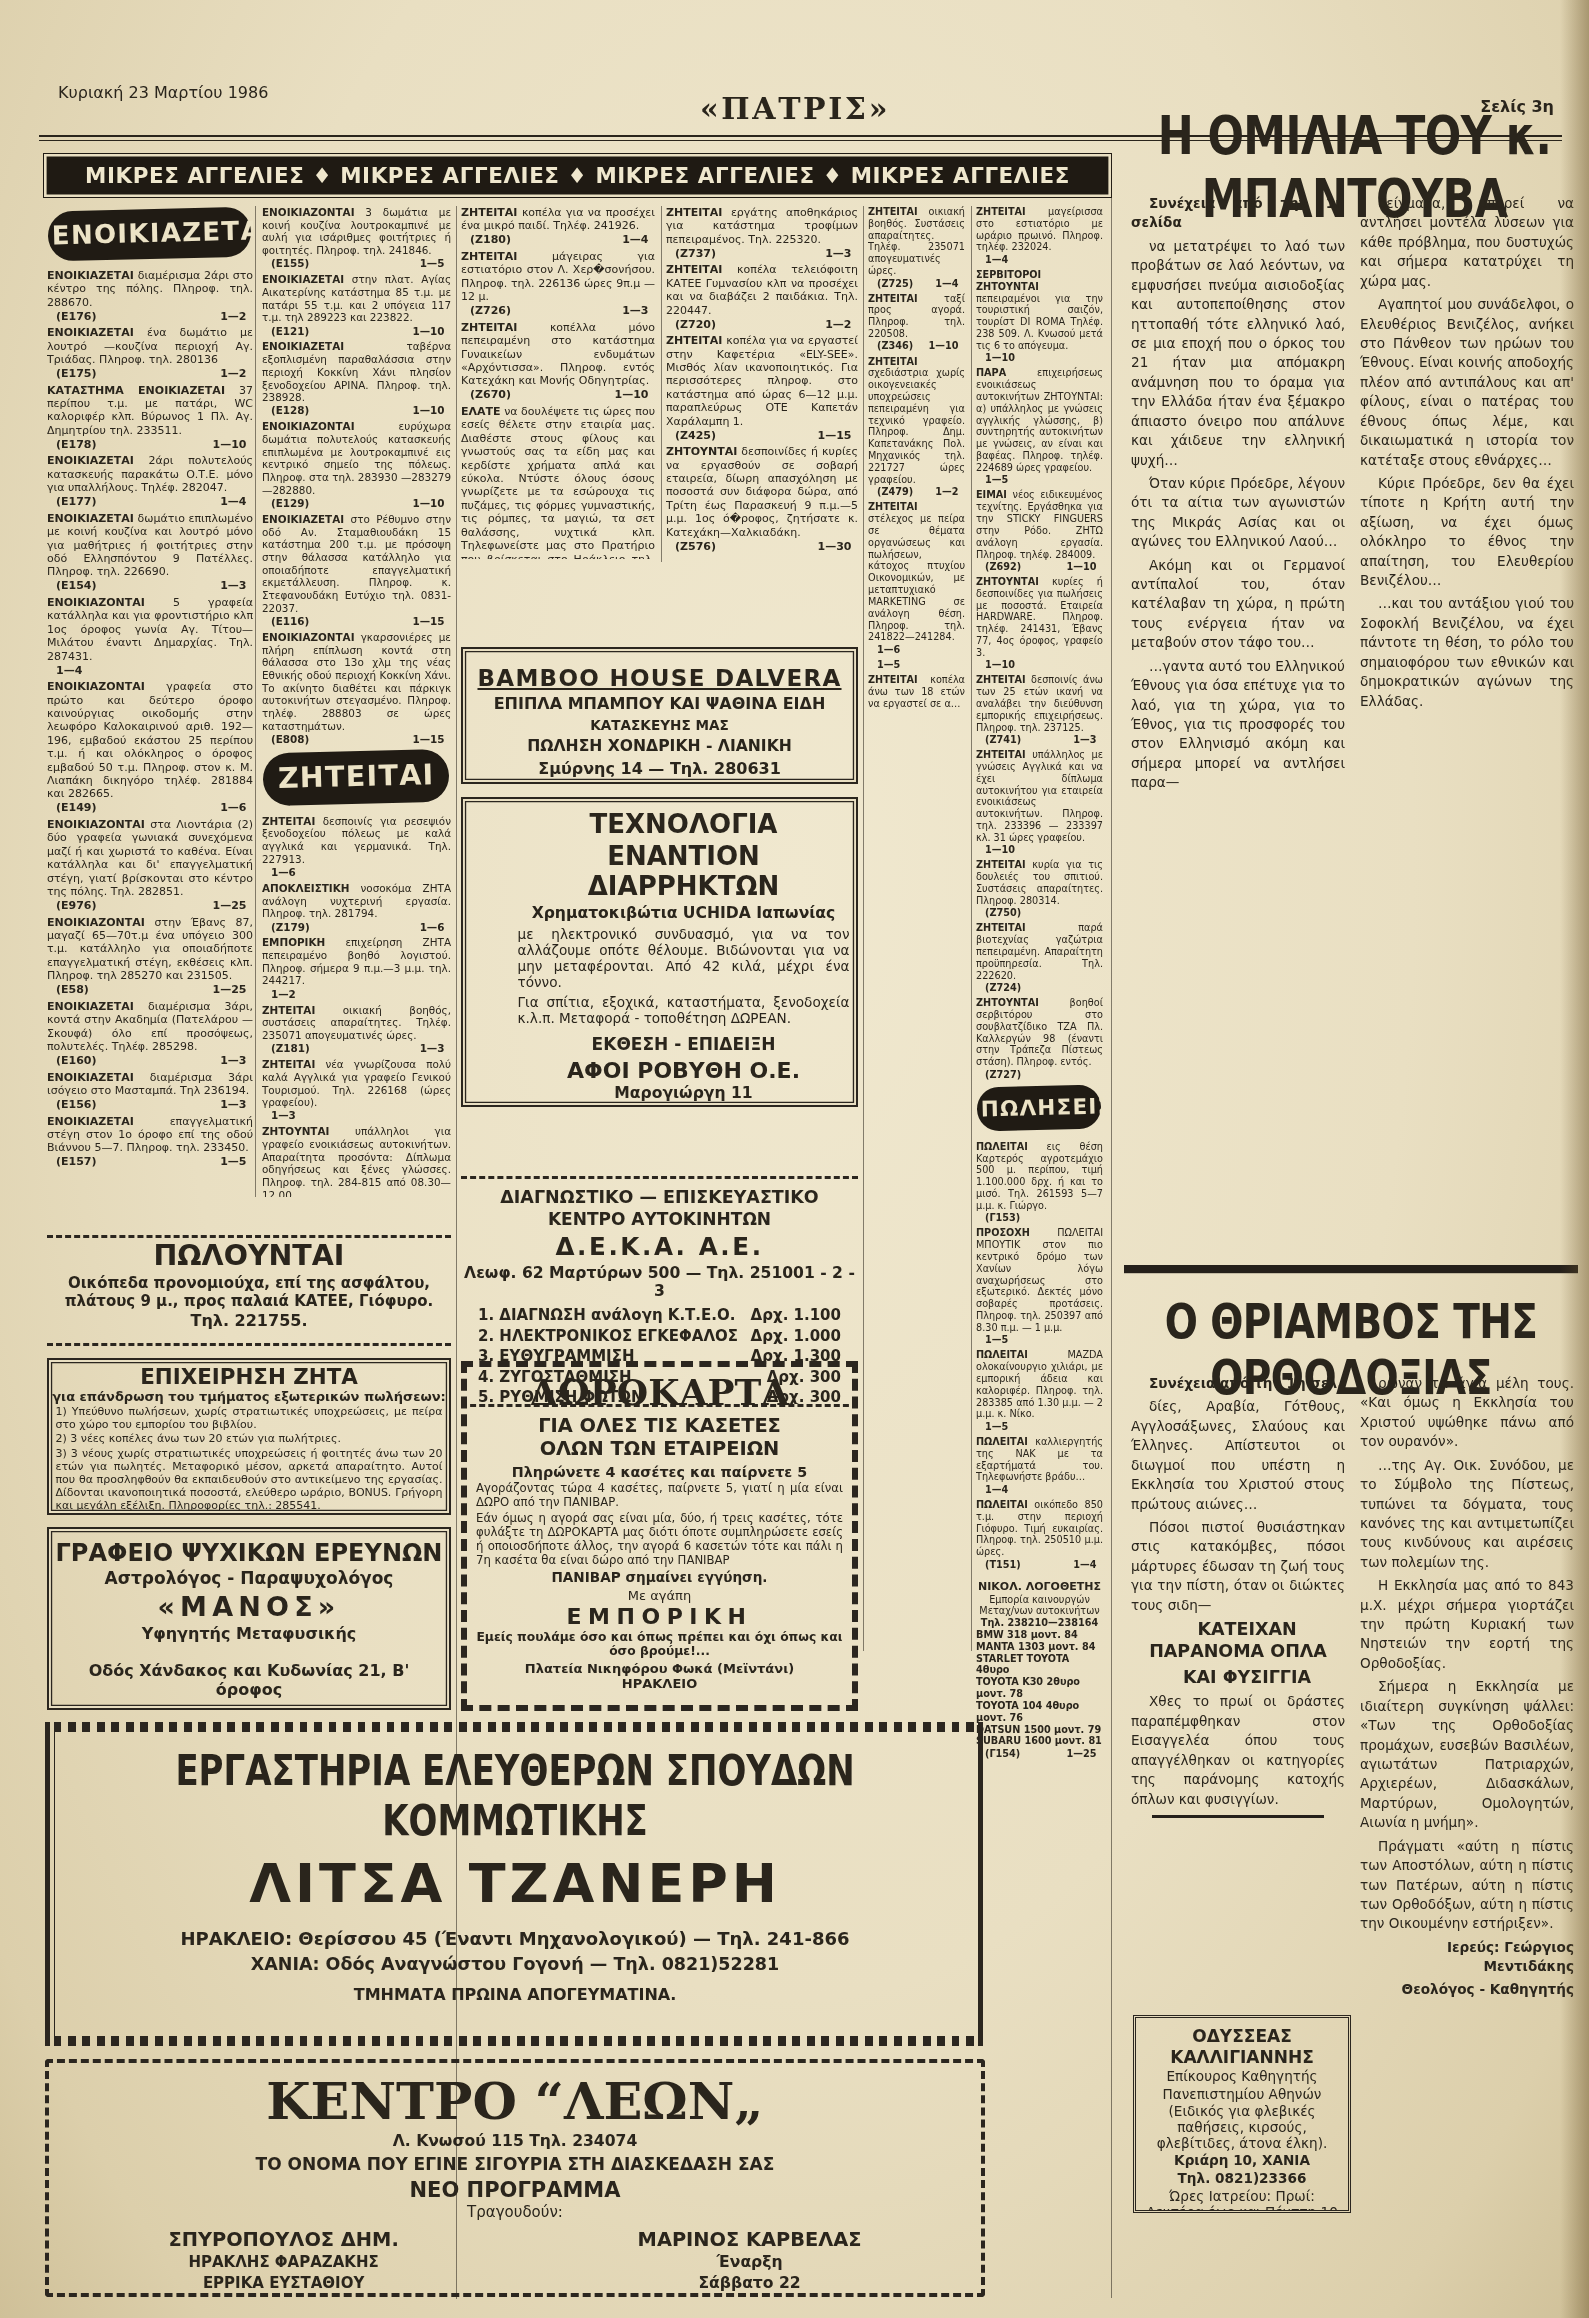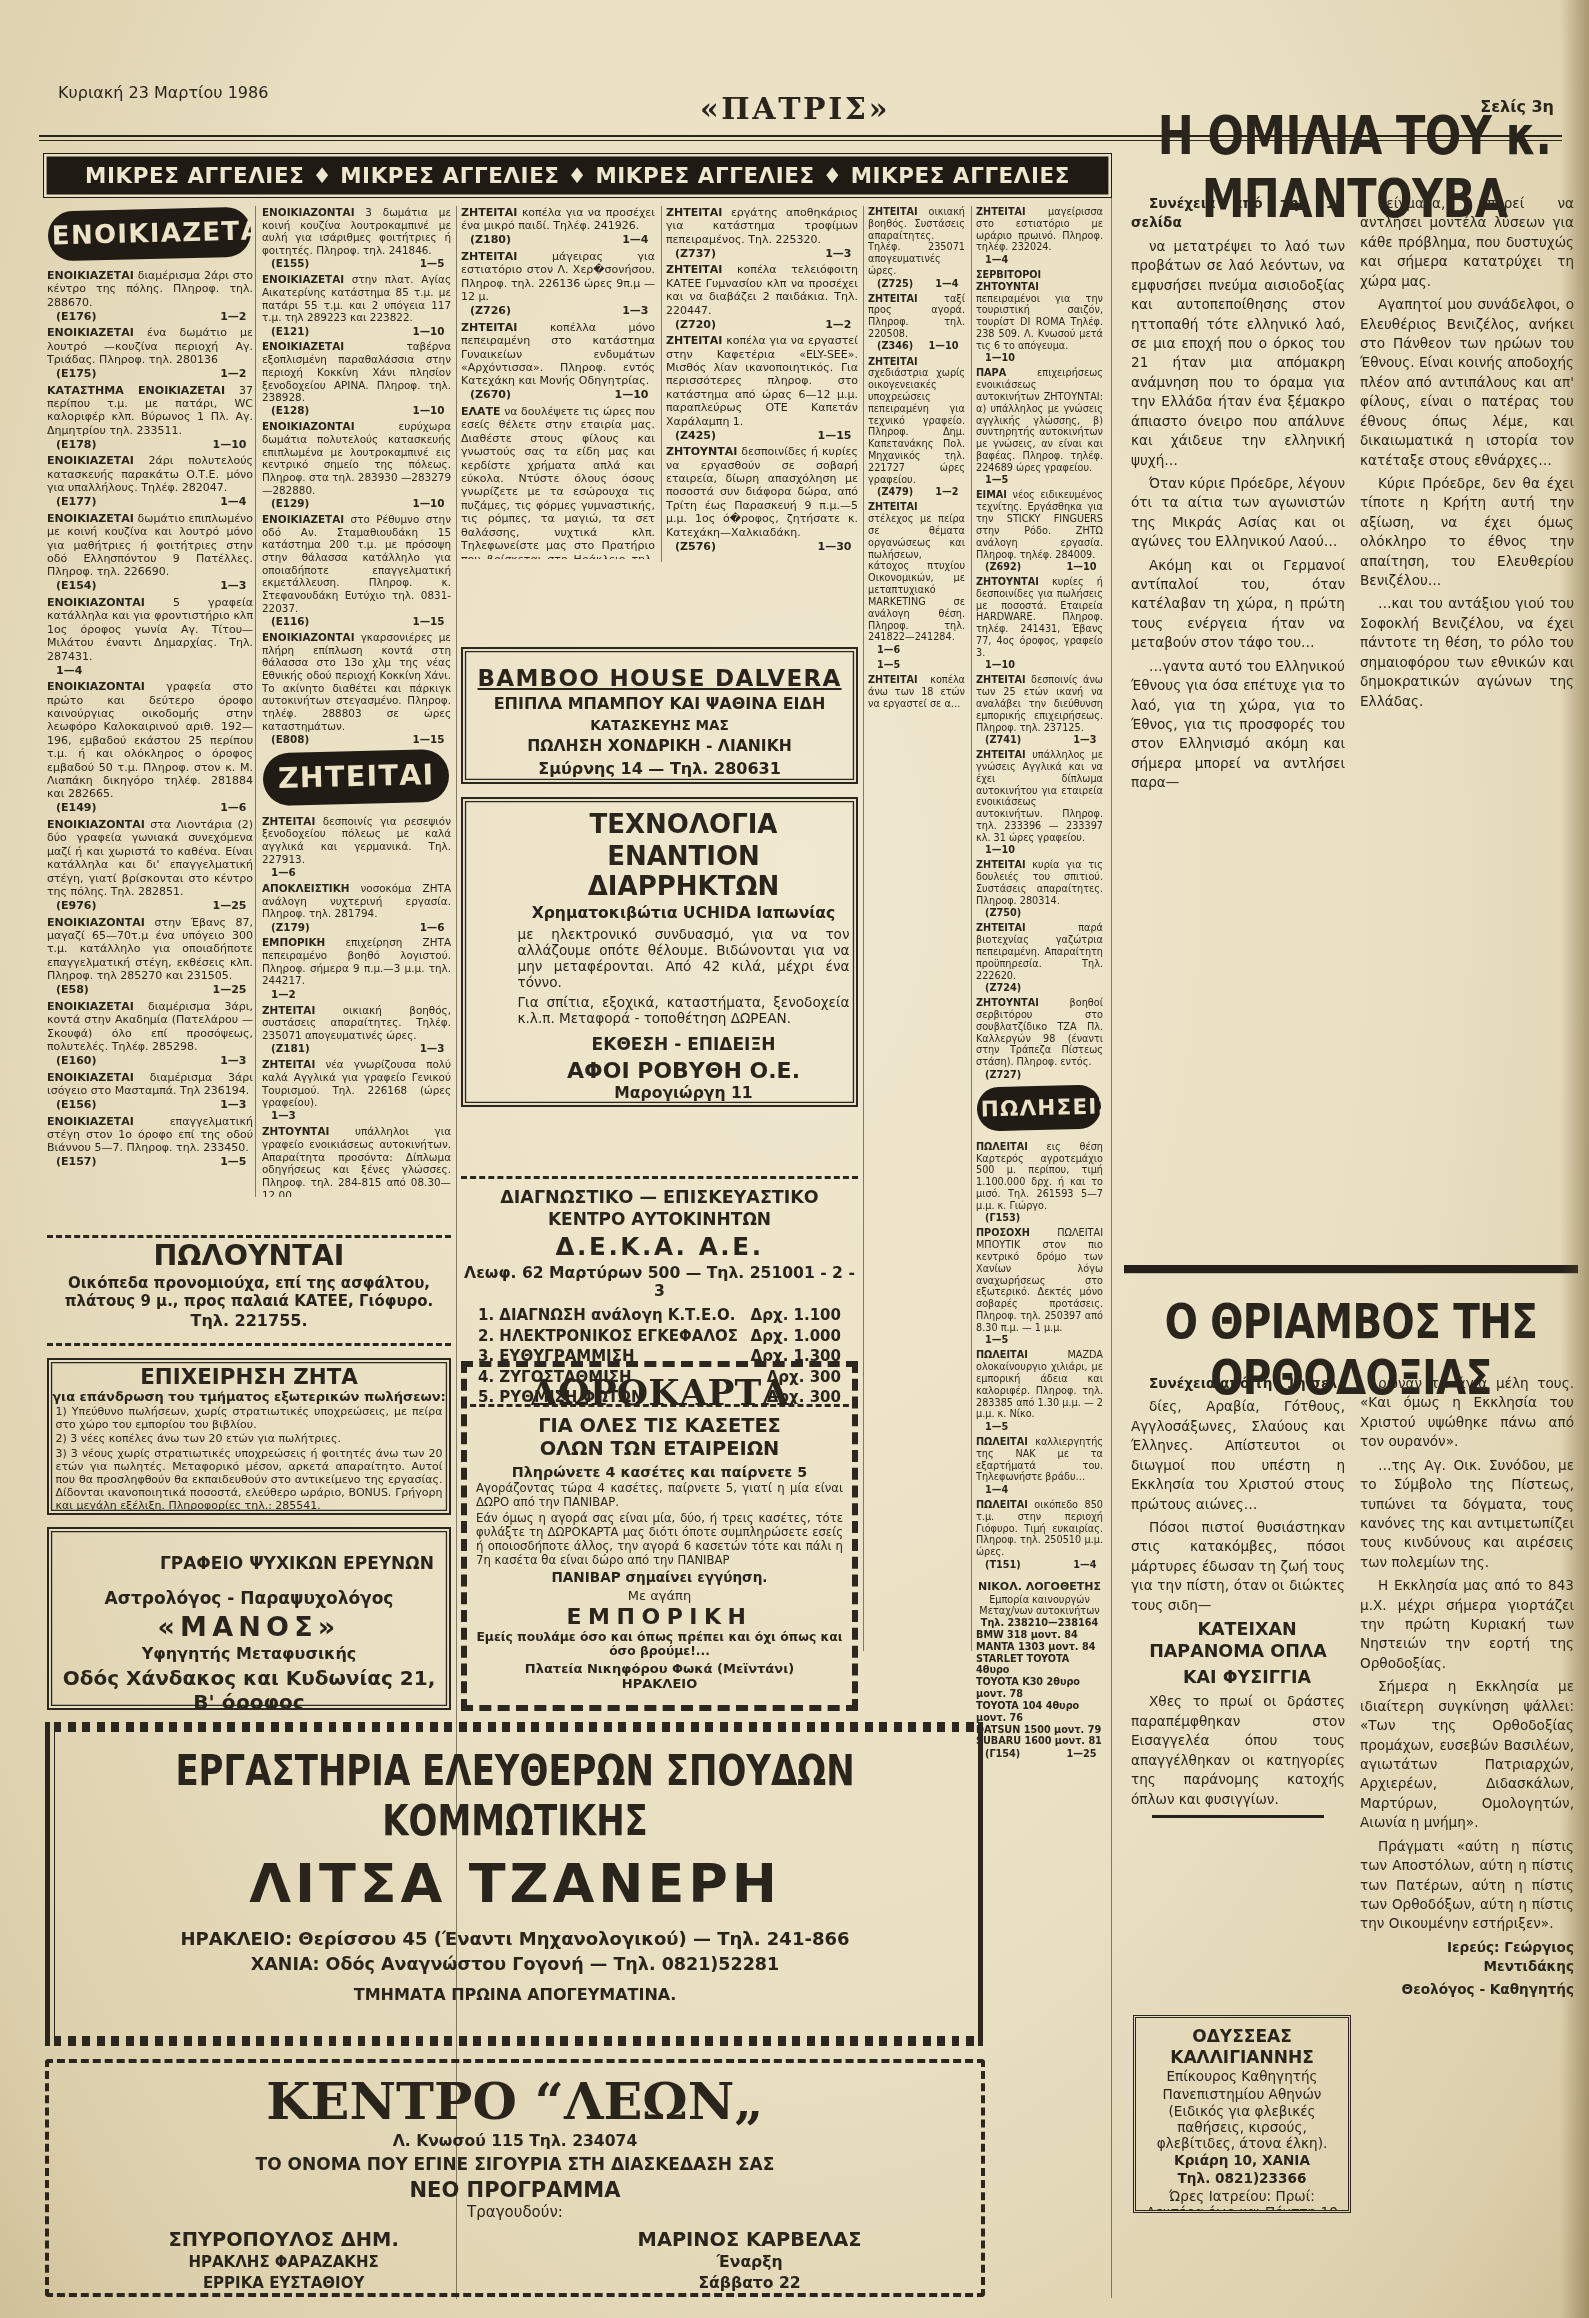--- a/index.html
+++ b/index.html
@@ -506,25 +506,25 @@
 
   <div class="box bd-wave" style="left:47px;top:1358px;width:404px;height:157px;padding-top:3.9px;">
     <p class="b" style="font-size:21.4px;margin:0;">ΕΠΙΧΕΙΡΗΣΗ ΖΗΤΑ</p>
     <p class="b" style="font-size:13px;margin:0;">για επάνδρωση του τμήματος εξωτερικών πωλήσεων:</p>
     <p class="j" style="font-size:11px;margin:1.3px 6.5px;">1) Υπεύθυνο πωλήσεων, χωρίς στρατιωτικές υποχρεώσεις, με πείρα στο χώρο του εμπορίου του βιβλίου.</p>
     <p class="j" style="font-size:11px;margin:1.3px 6.5px;">2) 3 νέες κοπέλες άνω των 20 ετών για πωλήτριες.</p>
     <p class="j" style="font-size:11px;margin:1.3px 6.5px;">3) 3 νέους χωρίς στρατιωτικές υποχρεώσεις ή φοιτητές άνω των 20 ετών για πωλητές. Μεταφορικό μέσον, αρκετά απαραίτητο. Αυτοί που θα προσληφθούν θα εκπαιδευθούν στο αντικείμενο της εργασίας. Δίδονται ικανοποιητικά ποσοστά, ελεύθερο ωράριο, BONUS. Γρήγορη και μεγάλη εξέλιξη. Πληροφορίες τηλ.: 285541.</p>
   </div>
 
   <div class="box bd-wave" style="left:47px;top:1527px;width:404px;height:183px;padding-top:9px;">
-    <p class="b" style="font-size:17px;margin:15px;text-align:right;">ΓΡΑΦΕΙΟ ΨΥΧΙΚΩΝ ΕΡΕΥΝΩΝ</p>
+    <p class="b" style="font-size:24px;margin:1px;">ΓΡΑΦΕΙΟ ΨΥΧΙΚΩΝ ΕΡΕΥΝΩΝ</p>
     <p class="b" style="font-size:17px;margin:1.3px;">Αστρολόγος - Παραψυχολόγος</p>
     <p class="b" style="font-size:27px;letter-spacing:5.2px;margin:2.6px;">«ΜΑΝΟΣ»</p>
     <p class="b" style="font-size:16px;margin:1.3px;">Υφηγητής Μεταφυσικής</p>
-    <p class="b" style="font-size:20px;margin:3px;">Οδός Χάνδακος και Κυδωνίας 21, Β' όροφος</p>
+    <p class="b" style="font-size:16px;margin:18px;">Οδός Χάνδακος και Κυδωνίας 21, Β' όροφος</p>
     <p style="font-size:15.6px;margin:1.3px;">ΔΕΧΕΤΑΙ από 9—2 και 5—8 μ.μ.</p>
   </div>
 
   <div class="box bd-key" style="left:45px;top:1722px;width:940px;height:324px;padding-top:19.4px;">
     <p class="b" style="font-size:34px;margin:3.9px;transform:scaleY(1.25);">ΕΡΓΑΣΤΗΡΙΑ ΕΛΕΥΘΕΡΩΝ ΣΠΟΥΔΩΝ ΚΟΜΜΩΤΙΚΗΣ</p>
     <p class="b" style="font-size:54px;margin:17px 0 13px;letter-spacing:3.9px;">ΛΙΤΣΑ ΤΖΑΝΕΡΗ</p>
     <p class="b" style="font-size:18px;margin:5.2px;">ΗΡΑΚΛΕΙΟ: Θερίσσου 45 (Έναντι Μηχανολογικού) — Τηλ. 241-866</p>
     <p class="b" style="font-size:17.5px;margin:5.2px;">ΧΑΝΙΑ: Οδός Αναγνώστου Γογονή — Τηλ. 0821)52281</p>
     <p class="b" style="font-size:16px;margin:10.4px 5.2px 0;">ΤΜΗΜΑΤΑ ΠΡΩΙΝΑ ΑΠΟΓΕΥΜΑΤΙΝΑ.</p>
   </div>

